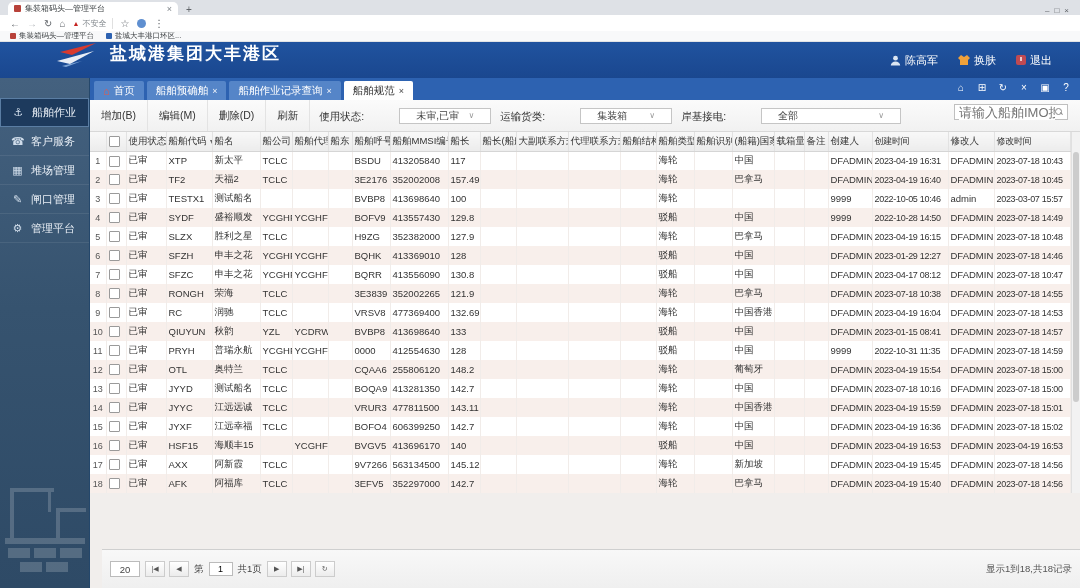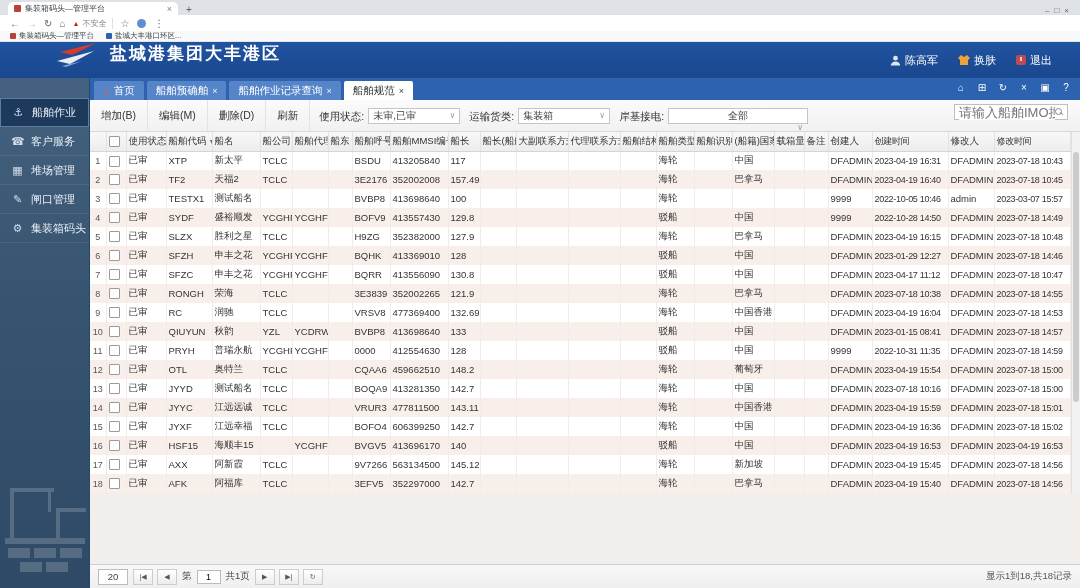--- a/index.html
+++ b/index.html
@@ -51,21 +51,21 @@
   .tab-home-ico { color:#e25a4a; font-size:11px; }
   .nav-tab .x { font-size:9px; opacity:.9; }
   .win-icons { position:absolute; right:8px; top:4px; display:flex; gap:9px; color:#fff; font-size:10px; }
   .win-ic { width:12px; text-align:center; }
 
   
   .toolbar { height:32px; background:linear-gradient(#fbfbfb,#f1f1f1); border-bottom:1px solid #d8d8d8; display:flex; align-items:center; font-size:10.5px; color:#333; position:relative; flex:0 0 auto; }
   .tb-btn { padding:0 11px; height:100%; display:flex; align-items:center; border-right:1px solid #e3e3e3; cursor:default; }
   .tb-filter { display:flex; align-items:flex-end; margin-left:9px; gap:4px; }
   .tb-label { color:#333; }
-  .tb-select { background:#fff; border:1px solid #c5c5c5; height:16px; display:flex; align-items:center; padding:0 4px; font-size:10px; color:#444; }
+  .tb-select { background:#fff; border:1px solid #c5c5c5; height:16px; display:flex; align-items:center; padding:0 16px; font-size:10px; color:#444;margin-left:31px; }
   .caret { color:#999; font-size:8px; margin-left:auto; padding-left:4px; }
   .search-box { position:absolute; right:12px; top:4px; width:114px; height:16px; background:#fff; border:1px solid #bfbfbf; display:flex; align-items:center; padding:0 4px; }
   .search-box input { border:none; outline:none; width:100%; font-size:13px; color:#555; font-family:inherit; }
   .mag { position:relative; width:8px; height:8px; flex:0 0 auto; }
   .mag::before { content:""; position:absolute; left:0; top:0; width:5px; height:5px; border:1px solid #8a8a8a; border-radius:50%; }
   .mag::after { content:""; position:absolute; left:5px; top:5px; width:3px; height:1px; background:#8a8a8a; transform:rotate(45deg); }
 
   
   .grid { position:relative; flex:0 0 auto; height:361px; background:#be185d; }
   table { border-collapse:collapse; table-layout:fixed; width:980px; }
@@ -74,21 +74,21 @@
   tr.odd { background:#fff; }
   tr.even { background:#f8efeb; }
   td.cnum { text-align:center; color:#555; font-size:9px; }
   .td-created, .td-modified, .th-created, .th-modified { font-size:9px; letter-spacing:-0.3px; }
   .cbx { display:inline-block; width:11px; height:11px; background:#fff; border:1px solid #9a9a9a; border-radius:1px; vertical-align:middle; }
   .sort { font-size:7px; color:#666; margin-left:2px; }
   .vscroll { position:absolute; right:0; top:0; width:9px; height:361px; background:#f2f2f2; border-left:1px solid #e0e0e0; }
   .vthumb { position:absolute; top:20px; left:1px; width:6px; height:250px; background:#cccccc; border-radius:3px; }
 
   
-  .pager { position:absolute; bottom:0; left:0; right:0; height:24px; background:linear-gradient(#f8f8f8,#efefef); border-top:1px solid #cfcfcf; display:flex; align-items:center; font-size:10px; color:#444; padding:0 8px; gap:5px; }
+  .pager { position:absolute; bottom:0; left:12px; right:0; height:39px; background:linear-gradient(#f8f8f8,#efefef); border-top:1px solid #cfcfcf; display:flex; align-items:center; font-size:10px; color:#444; padding:0 8px; gap:5px; }
   .pg-size { width:30px; height:16px; border:1px solid #bbb; background:#fff; display:flex; align-items:center; justify-content:center; gap:2px; font-size:9.5px; }
   .pg-btn { min-width:20px; height:16px; border:1px solid #ccc; background:linear-gradient(#fff,#ececec); display:flex; align-items:center; justify-content:center; font-size:7px; color:#555; padding:0 2px; }
   .pg-input { width:24px; height:14px; border:1px solid #bbb; text-align:center; font-size:9px; font-family:inherit; }
   .pg-text { font-size:9.5px; }
   .pg-summary { margin-left:auto; color:#555; font-size:9.5px; }
 </style>
 </head>
 <body>
 
 <div class="screen">
@@ -173,21 +173,21 @@
           <div class="side-item">
             <span class="side-ico">▦</span>
             <span>堆场管理</span>
           </div>
           <div class="side-item">
             <span class="side-ico">✎</span>
             <span>闸口管理</span>
           </div>
           <div class="side-item">
             <span class="side-ico">⚙</span>
-            <span>集装箱码头</span>
+            <span>管理平台</span>
           </div>
         </div>
       <svg class="side-decor" width="90" height="160" viewBox="0 0 90 160">
         <rect x="5" y="110" width="80" height="6" fill="#fff"></rect>
         <rect x="10" y="60" width="4" height="52" fill="#fff"></rect>
         <rect x="10" y="60" width="44" height="4" fill="#fff"></rect>
         <rect x="48" y="64" width="3" height="20" fill="#fff"></rect>
         <rect x="56" y="80" width="4" height="32" fill="#fff"></rect>
         <rect x="56" y="80" width="30" height="4" fill="#fff"></rect>
         <rect x="8" y="120" width="22" height="10" fill="#fff"></rect>
@@ -245,21 +245,21 @@
             </div>
             <div class="tb-filter">
               <span class="tb-label">运输货类:</span>
               <div class="tb-select" style="width: 92px;">
                 <span>集装箱</span>
                 <span class="caret">∨</span>
               </div>
             </div>
             <div class="tb-filter">
               <span class="tb-label">岸基接电:</span>
-              <div class="tb-select" style="width: 140px; flex-direction: column;">
+              <div class="tb-select" style="width: 140px;">
                 <span>全部</span>
                 <span class="caret">∨</span>
               </div>
             </div>
           </div>
         <div class="search-box">
           <input placeholder="请输入船舶IMO搜索" style="">
           <span class="mag"></span>
         </div>
       </div>
@@ -492,21 +492,21 @@
                 <td class="td-len2"></td>
                 <td class="td-mate"></td>
                 <td class="td-agentc"></td>
                 <td class="td-structure"></td>
                 <td class="td-type">驳船</td>
                 <td class="td-idno"></td>
                 <td class="td-country">中国</td>
                 <td class="td-capacity"></td>
                 <td class="td-remark"></td>
                 <td class="td-creator">DFADMIN</td>
-                <td class="td-created">2023-04-17 11:12</td>
+                <td class="td-created">2023-04-17 08:12</td>
                 <td class="td-modifier">DFADMIN</td>
                 <td class="td-modified">2023-07-18 10:47</td>
               </tr>
               <tr class="even">
                 <td class="td-num cnum">8</td>
                 <td class="td-check"><span class="cbx"></span></td>
                 <td class="td-status">已审</td>
                 <td class="td-code">RONGH</td>
                 <td class="td-name">荣海</td>
                 <td class="td-company">TCLC</td>
@@ -610,21 +610,21 @@
               <tr class="even">
                 <td class="td-num cnum">12</td>
                 <td class="td-check"><span class="cbx"></span></td>
                 <td class="td-status">已审</td>
                 <td class="td-code">OTL</td>
                 <td class="td-name">奥特兰</td>
                 <td class="td-company">TCLC</td>
                 <td class="td-agent"></td>
                 <td class="td-owner"></td>
                 <td class="td-callsign">CQAA6</td>
-                <td class="td-mmsi">459662510</td>
+                <td class="td-mmsi">255806120</td>
                 <td class="td-len">148.2</td>
                 <td class="td-len2"></td>
                 <td class="td-mate"></td>
                 <td class="td-agentc"></td>
                 <td class="td-structure"></td>
                 <td class="td-type">海轮</td>
                 <td class="td-idno"></td>
                 <td class="td-country">葡萄牙</td>
                 <td class="td-capacity"></td>
                 <td class="td-remark"></td>

